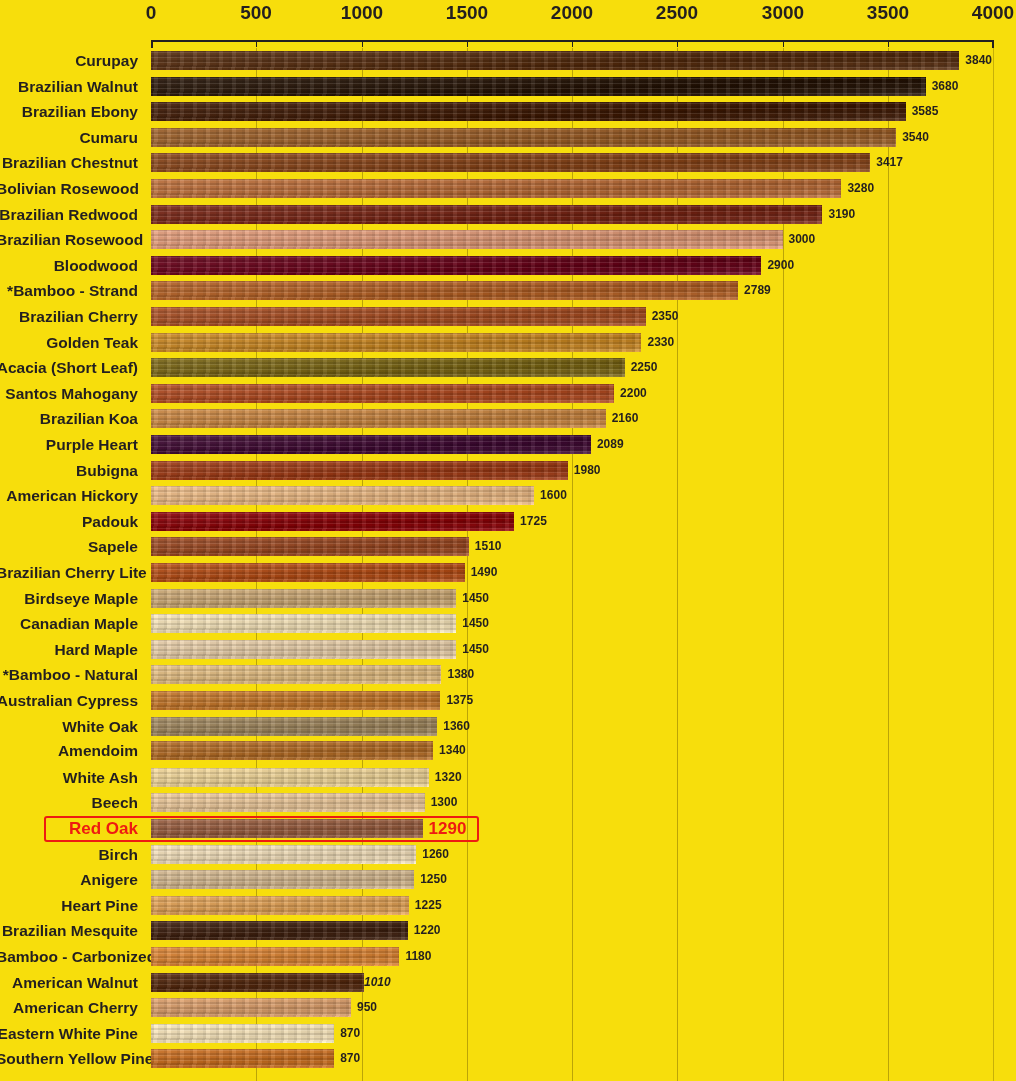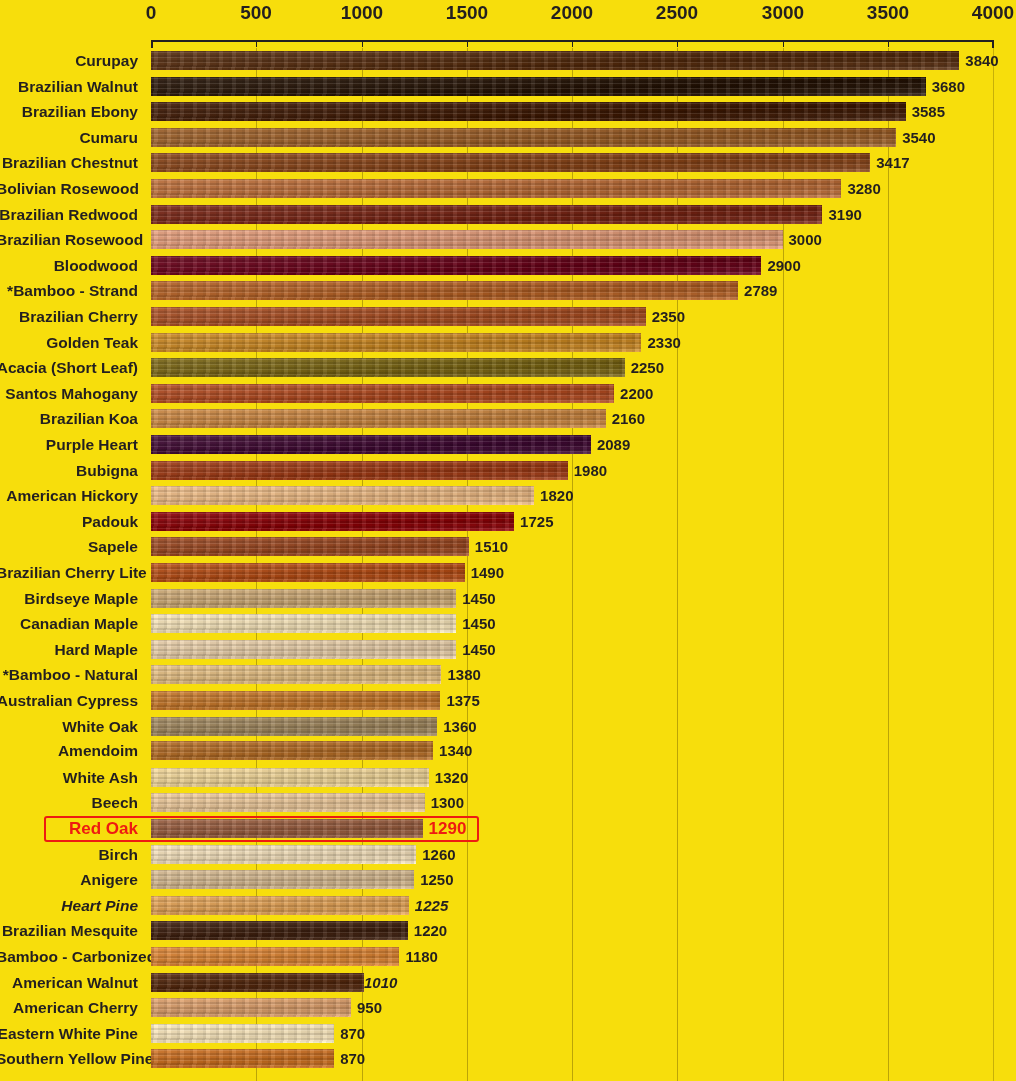--- a/index.html
+++ b/index.html
@@ -55,21 +55,21 @@
   .bar{
     position:absolute;left:151px;top:3px;height:19px;
     background:#8a5a2b;
     overflow:hidden;
   }
   .bar .grain{
     position:absolute;inset:0;
   }
   .bar-value{
     position:absolute;top:0;height:25.6px;line-height:25.6px;
-    font-size:15px;font-weight:700;color:#231f20;
+    font-size:12px;font-weight:700;color:#231f20;
     white-space:nowrap;padding-left:6px;
   }
   
   .row.highlight .row-label{color:#ee1b11;font-size:17px;}
   .row.highlight .bar-value{color:#ee1b11;font-size:17px;}
   .hl-box{
     position:absolute;left:44px;top:0px;height:25.6px;
     width:404px;
     border:2px solid #ee1b11;
     border-radius:3px;
@@ -237,21 +237,21 @@
         <div class="bar" style="width: 416.79px; background: rgb(160, 66, 31);">
           <div class="grain" style="background: repeating-linear-gradient(0deg, rgba(0, 0, 0, 0) 0px, rgba(0, 0, 0, 0) 2px, rgba(255, 255, 255, 0.1) 2px, rgba(255, 255, 255, 0.1) 3px, rgba(0, 0, 0, 0.1) 3px, rgba(0, 0, 0, 0.1) 5px), repeating-linear-gradient(92deg, rgba(0, 0, 0, 0.1) 0px, rgba(0, 0, 0, 0.1) 3px, rgba(255, 255, 255, 0.07) 3px, rgba(255, 255, 255, 0.07) 7px, rgba(0, 0, 0, 0.05) 7px, rgba(0, 0, 0, 0.05) 13px), linear-gradient(178deg, rgb(174, 80, 45) 0%, rgb(160, 66, 31) 34%, rgb(146, 52, 17) 62%, rgb(160, 66, 31) 88%, rgb(186, 92, 57) 100%);"></div>
         </div>
         <div class="bar-value" style="left: 567.79px;">1980</div>
       </div>
       <div class="row" style="top: 435.2px;">
         <div class="row-label">American Hickory</div>
         <div class="bar" style="width: 383.11px; background: rgb(232, 185, 135);">
           <div class="grain" style="background: repeating-linear-gradient(0deg, rgba(0, 0, 0, 0) 0px, rgba(0, 0, 0, 0) 2px, rgba(255, 255, 255, 0.1) 2px, rgba(255, 255, 255, 0.1) 3px, rgba(0, 0, 0, 0.1) 3px, rgba(0, 0, 0, 0.1) 5px), repeating-linear-gradient(92deg, rgba(0, 0, 0, 0.1) 0px, rgba(0, 0, 0, 0.1) 3px, rgba(255, 255, 255, 0.07) 3px, rgba(255, 255, 255, 0.07) 7px, rgba(0, 0, 0, 0.05) 7px, rgba(0, 0, 0, 0.05) 13px), linear-gradient(178deg, rgb(246, 199, 149) 0%, rgb(232, 185, 135) 34%, rgb(218, 171, 121) 62%, rgb(232, 185, 135) 88%, rgb(255, 211, 161) 100%);"></div>
         </div>
-        <div class="bar-value" style="left: 534.11px;">1820</div>
+        <div class="bar-value" style="left: 534.11px;">1600</div>
       </div>
       <div class="row" style="top: 460.8px;">
         <div class="row-label">Padouk</div>
         <div class="bar" style="width: 363.112px; background: rgb(142, 12, 18);">
           <div class="grain" style="background: repeating-linear-gradient(0deg, rgba(0, 0, 0, 0) 0px, rgba(0, 0, 0, 0) 2px, rgba(255, 255, 255, 0.1) 2px, rgba(255, 255, 255, 0.1) 3px, rgba(0, 0, 0, 0.1) 3px, rgba(0, 0, 0, 0.1) 5px), repeating-linear-gradient(92deg, rgba(0, 0, 0, 0.1) 0px, rgba(0, 0, 0, 0.1) 3px, rgba(255, 255, 255, 0.07) 3px, rgba(255, 255, 255, 0.07) 7px, rgba(0, 0, 0, 0.05) 7px, rgba(0, 0, 0, 0.05) 13px), linear-gradient(178deg, rgb(156, 26, 32) 0%, rgb(142, 12, 18) 34%, rgb(128, 0, 4) 62%, rgb(142, 12, 18) 88%, rgb(168, 38, 44) 100%);"></div>
         </div>
         <div class="bar-value" style="left: 514.112px;">1725</div>
       </div>
       <div class="row" style="top: 486.4px; padding-left: 39px;">
         <div class="row-label">Sapele</div>
@@ -345,21 +345,21 @@
         </div>
         <div class="bar-value" style="left: 416.23px;">1260</div>
       </div>
       <div class="row" style="top: 819.2px;">
         <div class="row-label">Anigere</div>
         <div class="bar" style="width: 263.125px; background: rgb(210, 184, 146);">
           <div class="grain" style="background: repeating-linear-gradient(0deg, rgba(0, 0, 0, 0) 0px, rgba(0, 0, 0, 0) 2px, rgba(255, 255, 255, 0.1) 2px, rgba(255, 255, 255, 0.1) 3px, rgba(0, 0, 0, 0.1) 3px, rgba(0, 0, 0, 0.1) 5px), repeating-linear-gradient(92deg, rgba(0, 0, 0, 0.1) 0px, rgba(0, 0, 0, 0.1) 3px, rgba(255, 255, 255, 0.07) 3px, rgba(255, 255, 255, 0.07) 7px, rgba(0, 0, 0, 0.05) 7px, rgba(0, 0, 0, 0.05) 13px), linear-gradient(178deg, rgb(224, 198, 160) 0%, rgb(210, 184, 146) 34%, rgb(196, 170, 132) 62%, rgb(210, 184, 146) 88%, rgb(236, 210, 172) 100%);"></div>
         </div>
         <div class="bar-value" style="left: 414.125px;">1250</div>
       </div>
-      <div class="row" style="top: 844.8px; font-style: italic;">
+      <div class="row" style="top: 844.8px;">
         <div class="row-label">Heart Pine</div>
         <div class="bar" style="width: 257.863px; background: rgb(223, 163, 92);">
           <div class="grain" style="background: repeating-linear-gradient(0deg, rgba(0, 0, 0, 0) 0px, rgba(0, 0, 0, 0) 2px, rgba(255, 255, 255, 0.1) 2px, rgba(255, 255, 255, 0.1) 3px, rgba(0, 0, 0, 0.1) 3px, rgba(0, 0, 0, 0.1) 5px), repeating-linear-gradient(92deg, rgba(0, 0, 0, 0.1) 0px, rgba(0, 0, 0, 0.1) 3px, rgba(255, 255, 255, 0.07) 3px, rgba(255, 255, 255, 0.07) 7px, rgba(0, 0, 0, 0.05) 7px, rgba(0, 0, 0, 0.05) 13px), linear-gradient(178deg, rgb(237, 177, 106) 0%, rgb(223, 163, 92) 34%, rgb(209, 149, 78) 62%, rgb(223, 163, 92) 88%, rgb(249, 189, 118) 100%);"></div>
         </div>
         <div class="bar-value" style="left: 408.863px;">1225</div>
       </div>
       <div class="row" style="top: 870.4px;">
         <div class="row-label">Brazilian Mesquite</div>
         <div class="bar" style="width: 256.81px; background: rgb(71, 42, 26);">
           <div class="grain" style="background: repeating-linear-gradient(0deg, rgba(0, 0, 0, 0) 0px, rgba(0, 0, 0, 0) 2px, rgba(255, 255, 255, 0.1) 2px, rgba(255, 255, 255, 0.1) 3px, rgba(0, 0, 0, 0.1) 3px, rgba(0, 0, 0, 0.1) 5px), repeating-linear-gradient(92deg, rgba(0, 0, 0, 0.1) 0px, rgba(0, 0, 0, 0.1) 3px, rgba(255, 255, 255, 0.07) 3px, rgba(255, 255, 255, 0.07) 7px, rgba(0, 0, 0, 0.05) 7px, rgba(0, 0, 0, 0.05) 13px), linear-gradient(178deg, rgb(85, 56, 40) 0%, rgb(71, 42, 26) 34%, rgb(57, 28, 12) 62%, rgb(71, 42, 26) 88%, rgb(97, 68, 52) 100%);"></div>

